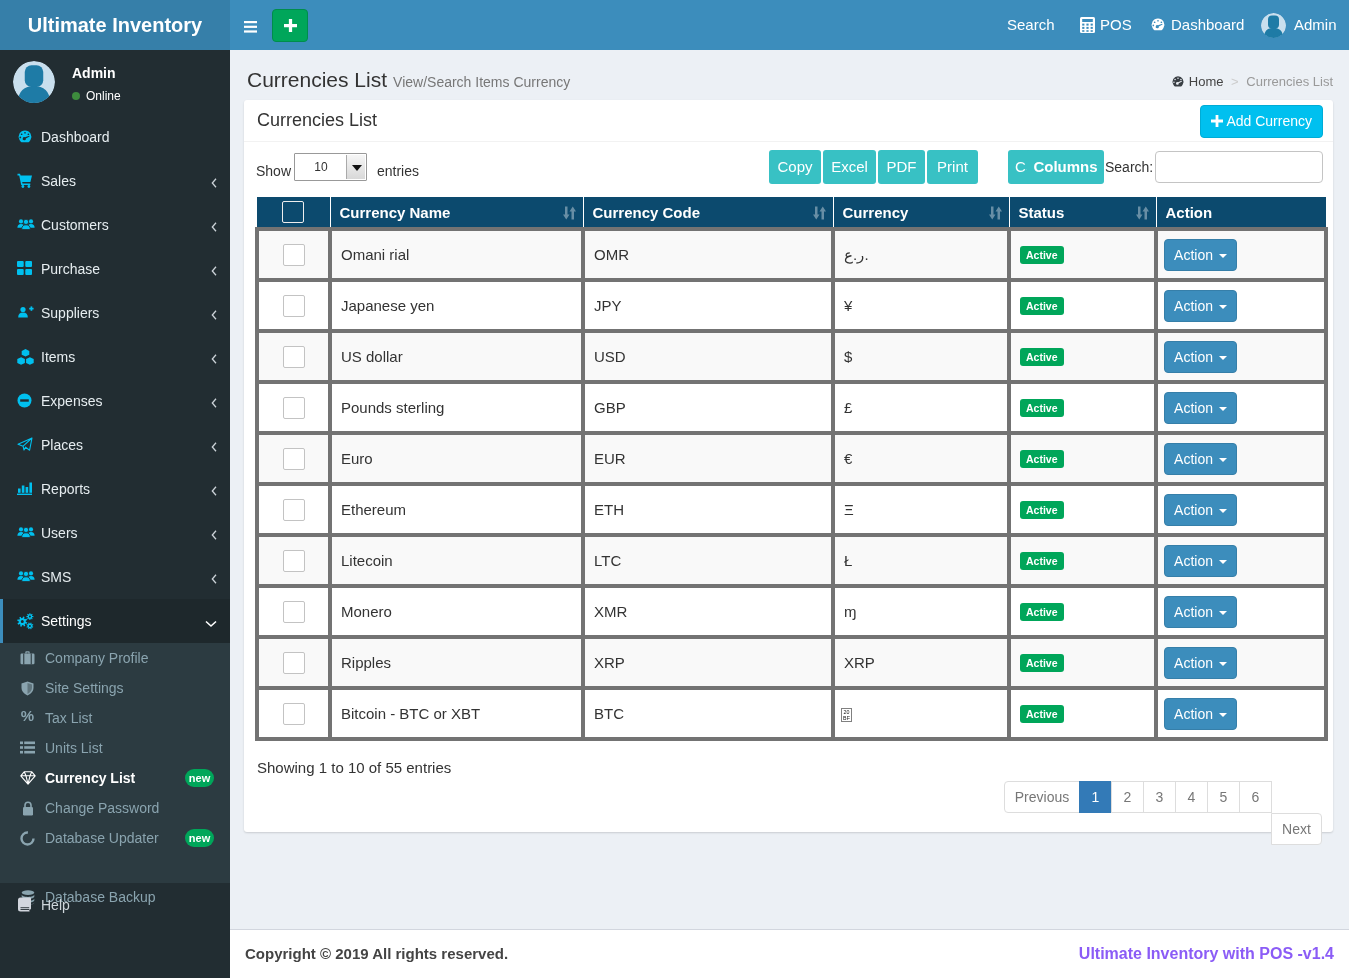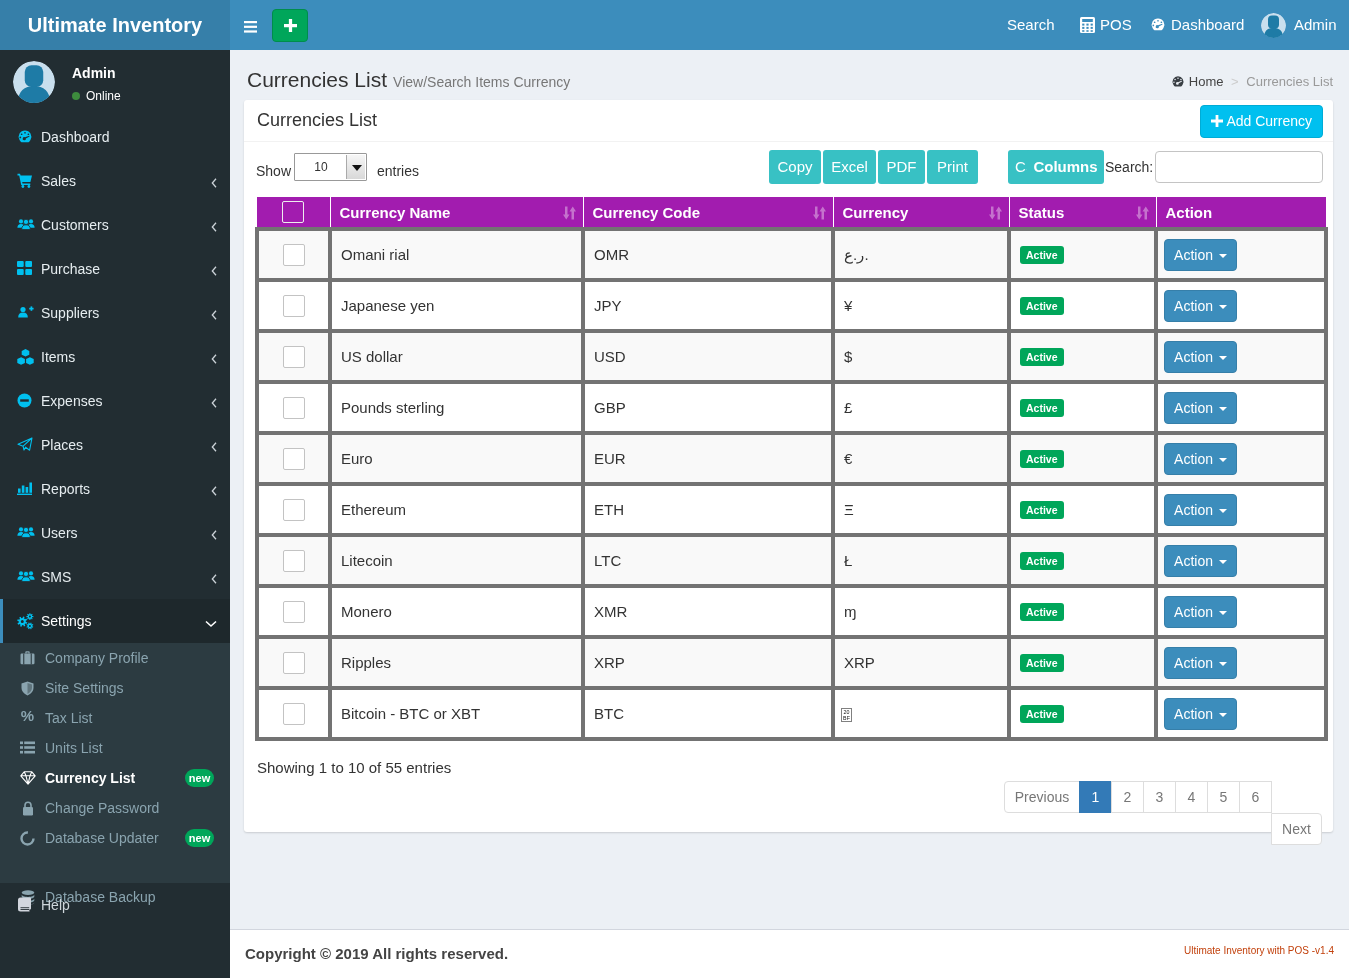--- a/index.html
+++ b/index.html
@@ -51,41 +51,41 @@
 #sel .val {position:absolute; left:0; top:0; width:52px; height:26px; text-align:center; line-height:26px; font-size:12px; color:#333;}
 #sel .arr {position:absolute; right:1px; top:1px; width:19px; height:24px; background:linear-gradient(#f6f6f6,#d8d8d8); border-left:1px solid #aaa;}
 #sel .arr:after {content:""; position:absolute; left:5px; top:10px; border-left:5px solid transparent; border-right:5px solid transparent; border-top:6px solid #111;}
 #lbl-entries {position:absolute; left:133px; top:57px; line-height:28px; font-size:14px;}
 .dtbtn {position:absolute; top:50px; height:34px; background:#38c1c4; color:#fff; border-radius:3px; text-align:center; line-height:34px; font-size:15px;}
 #lbl-search {position:absolute; left:861px; top:53px; line-height:28px; color:#333; font-size:14px;}
 #search-input {position:absolute; left:911px; top:51px; width:168px; height:32px; border:1px solid #c4c4c4; border-radius:4px; background:#fff;}
 
 
 #tbl {position:absolute; left:11px; top:97px; width:1069px; border-collapse:collapse; table-layout:fixed;}
-#tbl th {background:#a21caf; color:#fff; font-weight:bold; font-size:15px; text-align:left; height:32px; padding:0 9px; border-right:1px solid #fff; position:relative;}
+#tbl th {background:#0c4a6e; color:#fff; font-weight:bold; font-size:15px; text-align:left; height:32px; padding:0 9px; border-right:1px solid #fff; position:relative;}
 #tbl th:last-child {border-right:none;}
 #tbl td {height:51px; padding:0 9px; border:4px solid #737373; font-size:15px; color:#333; vertical-align:middle;}
 #tbl tr.odd td {background:#f9f9f9;}
 .sorticon {position:absolute; right:6px; top:9px;}
 .cb {width:22px; height:22px; border:1px solid #c3c3c3; border-radius:2px; background:#fff; margin:0 auto;}
 .cb.hdr {border:1px solid #eee; background:transparent; margin:0 auto;}
 .badge-active {display:inline-block; padding:3px 6px; font-size:10.5px; background:#00a65a; border-radius:3px; color:#fff; font-weight:bold;}
 .actbtn {display:inline-block; margin-left:-3px; width:73px; height:32px; background:#3c8dbc; border:1px solid #367fa9; border-radius:4px; color:#fff; font-size:14px; text-align:center; line-height:30px;}
 .caret {display:inline-block; width:0; height:0; border-left:4px solid transparent; border-right:4px solid transparent; border-top:4px solid #fff; margin-left:2px; vertical-align:middle;}
 #lbl-showing {position:absolute; left:13px; top:659px;}
 #pager {position:absolute; right:11px; top:681px; height:32px;}
 .pg {display:inline-block; height:32px; border:1px solid #ddd; background:#fff; color:#777; font-size:14px; text-align:center; line-height:30px; margin-left:-1px; vertical-align:top;}
 .pg.first {border-radius:4px 0 0 4px; margin-left:4px;}
 .pg.last {border-radius:0 4px 4px 0;}
 .pg.active {background:#337ab7; border-color:#337ab7; color:#fff;}
 
 
 #footer {position:absolute; left:230px; top:929px; width:1119px; height:49px; background:#fff; border-top:1px solid #d2d6de;}
 #footer .left {position:absolute; left:15px; top:15px; font-weight:bold; color:#444; font-size:15px;}
-#footer .right {position:absolute; right:15px; top:15px; font-weight:normal; color:#c2410c; font-size:10px;}
+#footer .right {position:absolute; right:15px; top:15px; font-weight:bold; color:#8b5cf6; font-size:16px;}
 </style>
 </head>
 <body>
 
 <div id="navbar">
   <div id="logo">Ultimate Inventory</div>
   <div id="hamburger"><svg width="13" height="12" viewBox="0 0 13 12">
         <rect x="0" y="0" width="13" height="2.2" fill="#fff"></rect>
         <rect x="0" y="4.7" width="13" height="2.2" fill="#fff"></rect>
         <rect x="0" y="9.4" width="13" height="2.2" fill="#fff"></rect>

